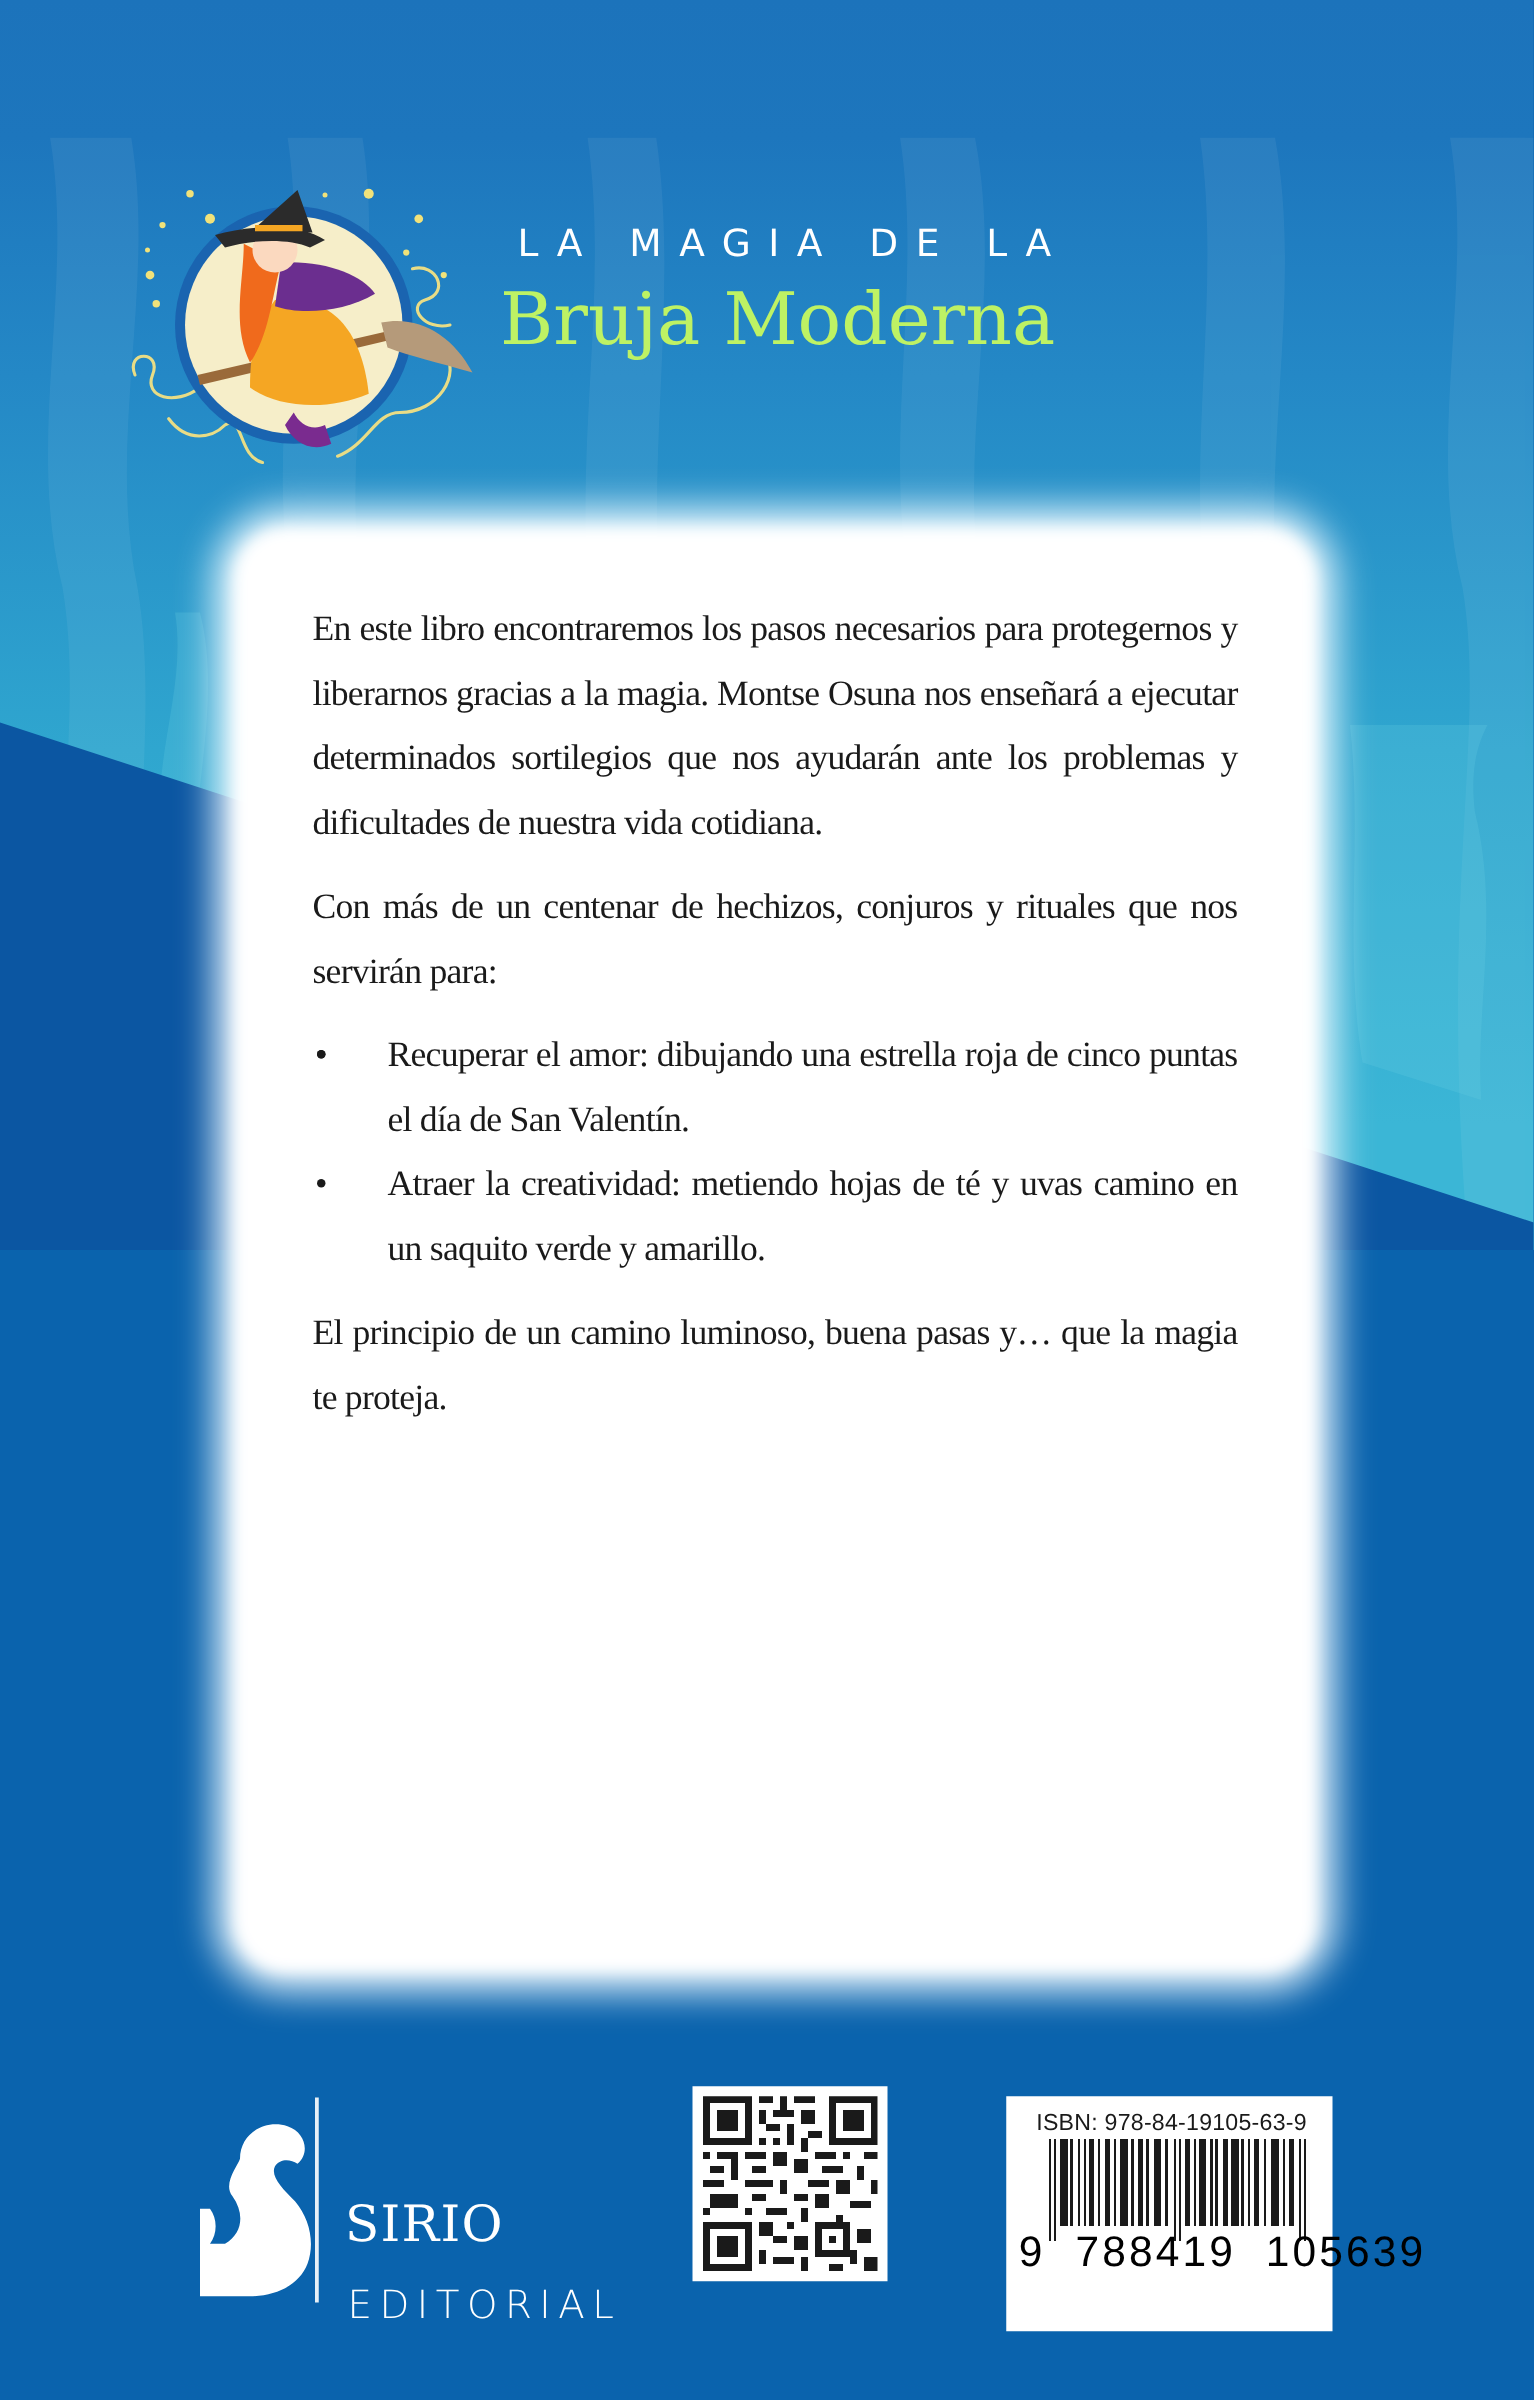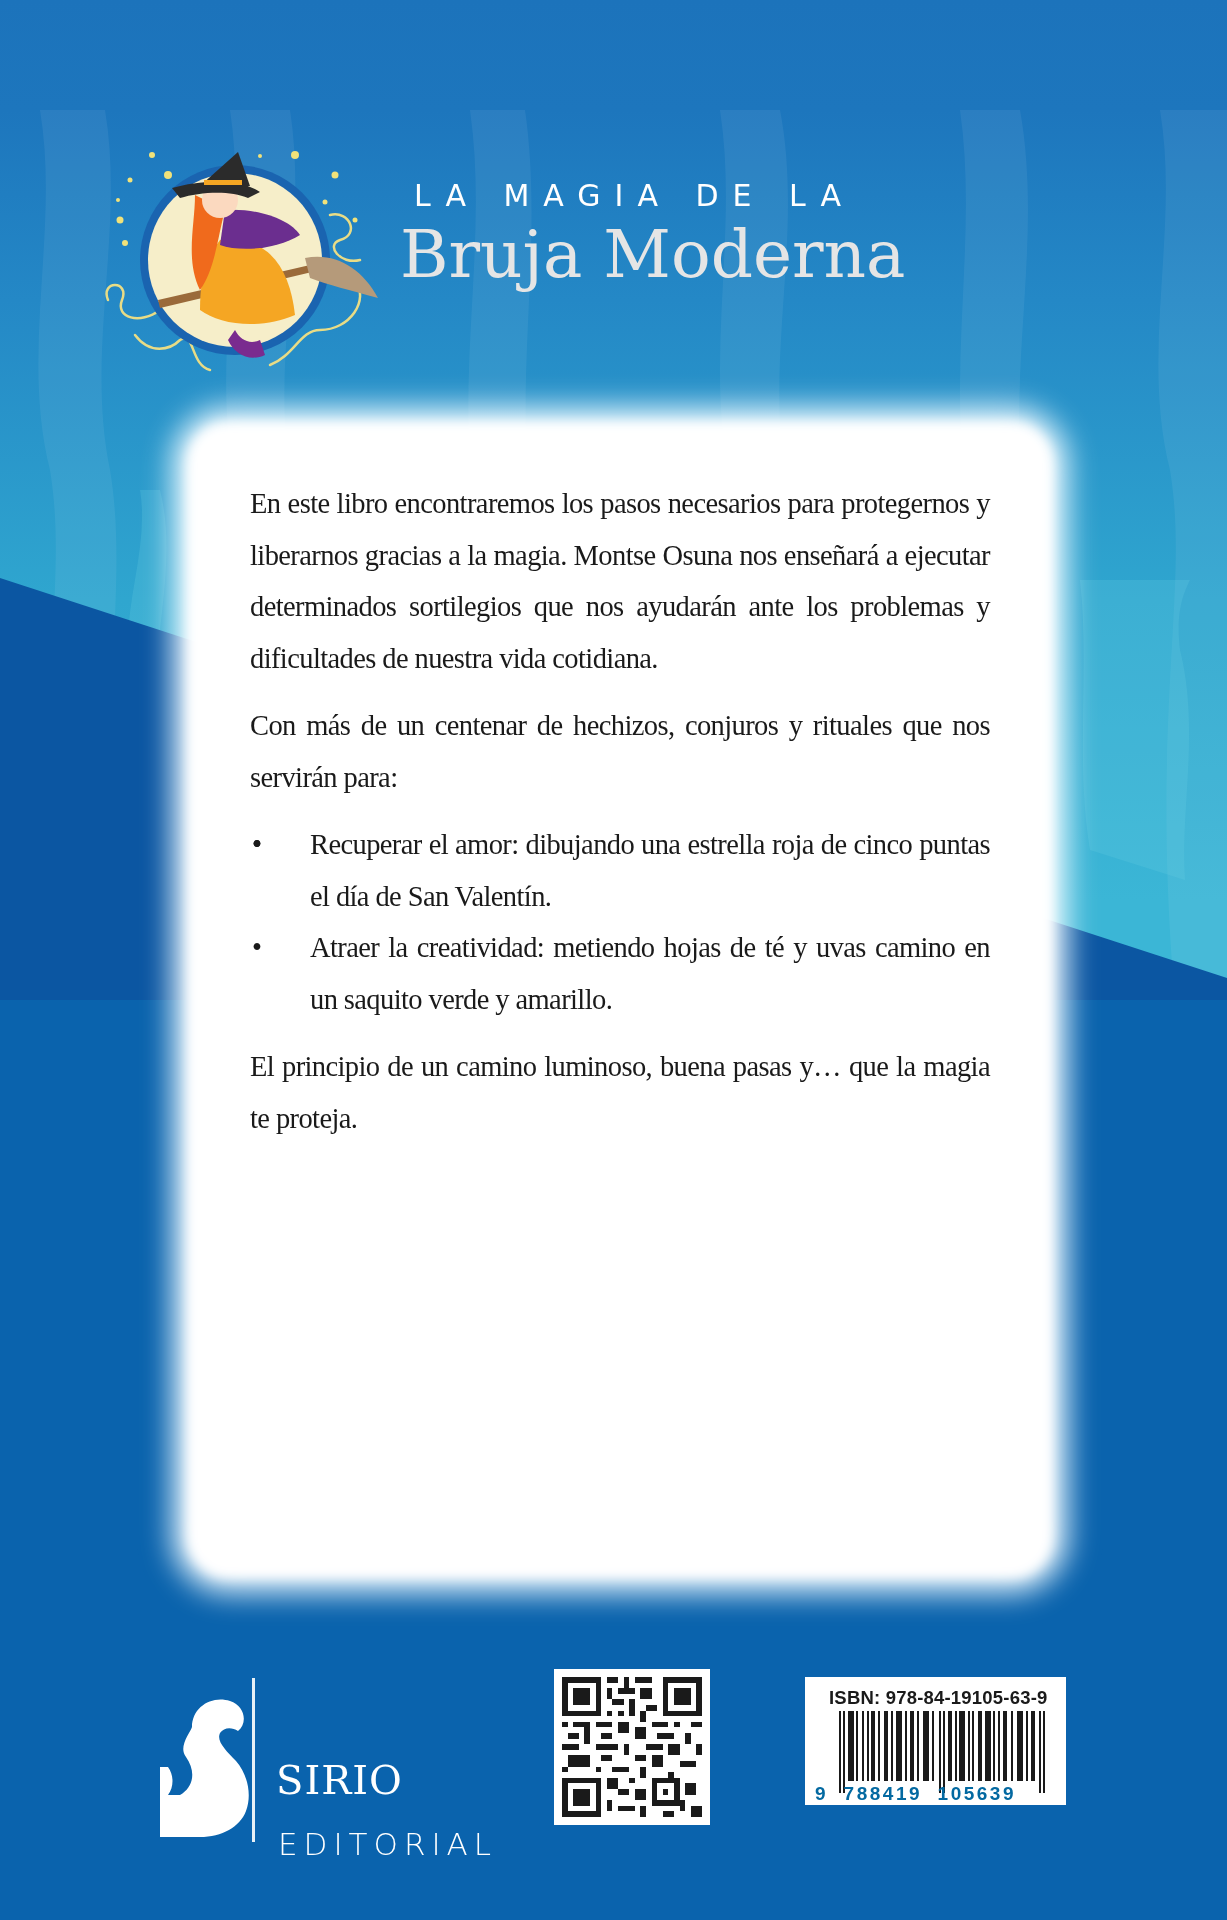--- a/index.html
+++ b/index.html
@@ -16,21 +16,21 @@
   .bg-wedge { position: absolute; left: 0; top: 0; width: 1227px; height: 1920px; }
 
   .logo-illustration { position: absolute; left: 100px; top: 140px; width: 290px; height: 240px; }
 
   .title-wrap { position: absolute; left: 400px; top: 178px; width: 660px; }
   .title-sub {
     color: #ffffff; font-family: "DejaVu Sans", sans-serif; font-size: 30px;
     letter-spacing: 14px; font-weight: 400; margin-left: 14px;
   }
   .title-main {
-    color: #e5e5e5; font-family: "DejaVu Serif", serif; font-size: 66px;
+    color: #bef264; font-family: "DejaVu Serif", serif; font-size: 58px;
     line-height: 84px; margin-top: 0px; letter-spacing: 0px;
   }
 
   .card-glow {
     position: absolute; left: 185px; top: 420px; width: 870px; height: 1160px;
     border-radius: 44px; background: #ffffff;
     box-shadow: 0 0 26px 14px rgba(235,248,255,0.9);
     filter: blur(6px);
   }
   .card {
@@ -55,30 +55,30 @@
   }
   .publisher-name {
     position: absolute; left: 276px; top: 1757px; color: #ffffff;
     font-family: "DejaVu Serif", serif; font-size: 40px; font-weight: 400; letter-spacing: 1px;
   }
 
   .qr-box { position: absolute; left: 554px; top: 1669px; width: 156px; height: 156px; background: #ffffff; }
   .qr-box svg { position: absolute; left: 8px; top: 8px; }
 
   .isbn-box {
-    position: absolute; left: 805px; top: 1677px; width: 261px; height: 128px; background: #ffffff; font-weight: bold;
+    position: absolute; left: 805px; top: 1677px; width: 261px; height: 188px; background: #ffffff;
   }
   .isbn-label {
     position: absolute; left: 24px; top: 10px; font-family: "Liberation Sans", sans-serif;
     font-size: 18.5px; color: #1a1a1a; letter-spacing: 0.2px;
   }
   .isbn-bars { position: absolute; left: 34px; top: 34px; }
   .isbn-digits {
     position: absolute; left: 10px; top: 106px; font-family: "Liberation Sans", sans-serif;
-    font-size: 19px; color: #0369a1; letter-spacing: 2.5px; white-space: pre;
+    font-size: 34px; color: #000000; letter-spacing: 2.5px; white-space: pre;
   }
 </style>
 </head>
 <body>
 
 <div class="bg-top"></div>
 
 <svg class="bg-stripes" width="1227" height="890" viewBox="0 0 1227 890">
   <g fill="#ffffff" opacity="0.06">
     <path d="M40 0 C60 120 20 240 50 360 C70 480 30 600 55 890 L115 890 C95 600 130 480 110 360 C85 240 125 120 105 0 Z"></path>

